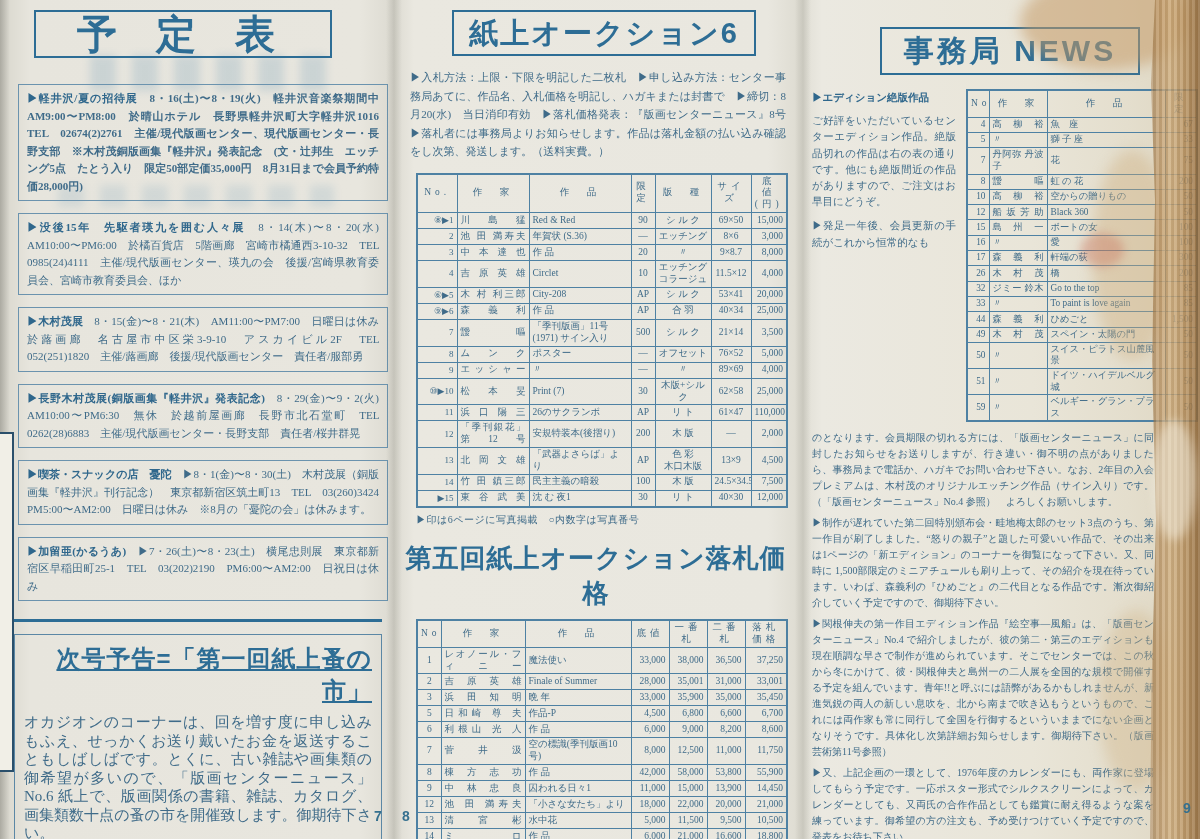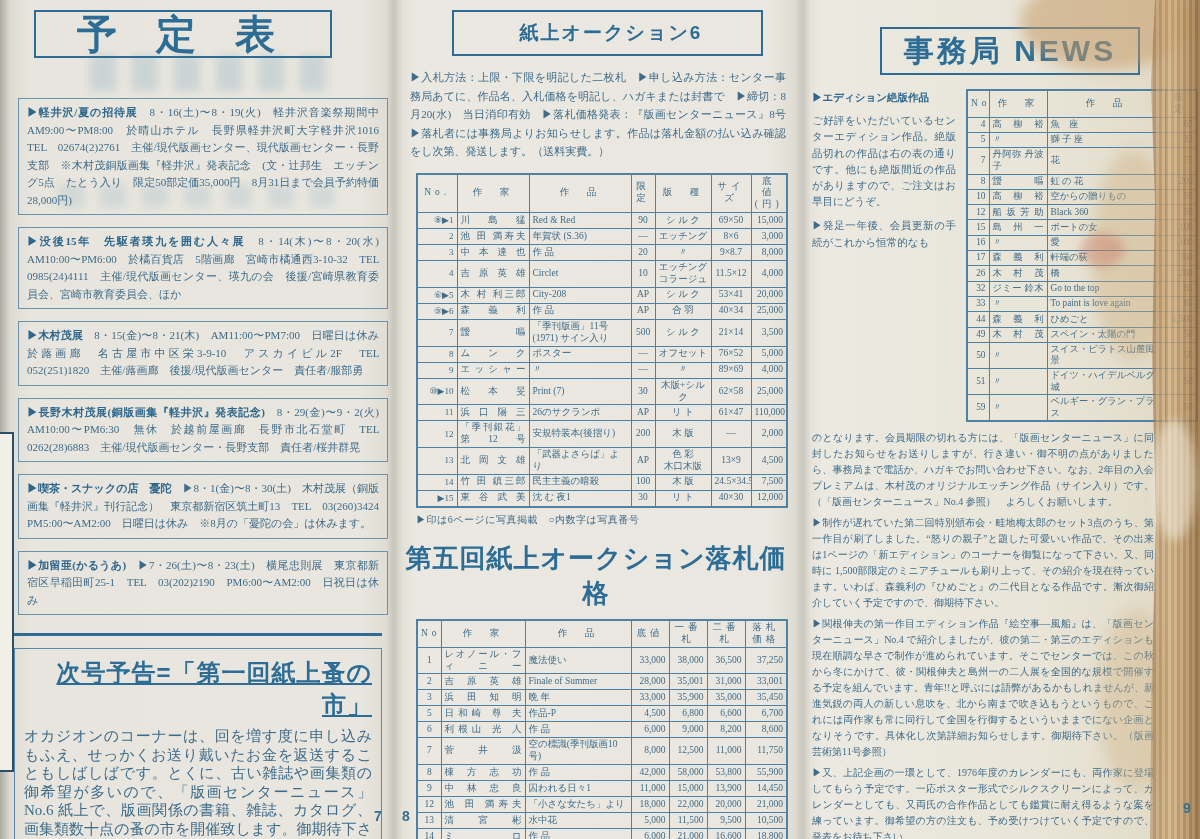--- a/index.html
+++ b/index.html
@@ -7,27 +7,27 @@
     font-family:"Liberation Serif",serif;color:#3f6b89;
     background:linear-gradient(90deg,#d8d6cc 0,#e7e5dd 2.5%,#e8e6de 30%,#dcdad1 32.8%,#eae8e0 34.5%,#e9e7df 64%,#dedcd2 66.5%,#ebe9e1 68.5%,#e9e5d8 86%,#e4decd 94%,#ddd5c0 100%);}
   .page{position:absolute;top:0;height:839px;overflow:hidden;}
   #page-left{left:0;width:392px;}
   #page-middle{left:392px;width:408px;}
   #page-right{left:800px;width:400px;}
 
   .title-box{border:2px solid #2d6d95;color:#2d6d95;font-family:"Liberation Sans",sans-serif;
     font-weight:bold;text-align:center;background:transparent;}
   #page-left .title-box{margin:10px 0 0 34px;width:294px;height:44px;line-height:44px;font-size:40px;letter-spacing:14px;}
-  #page-middle .title-box{margin:10px 0 0 60px;width:300px;height:42px;line-height:42px;font-size:19px;letter-spacing:2px;padding-left:7px;}
+  #page-middle .title-box{margin:10px 0 0 60px;width:300px;height:42px;line-height:42px;font-size:29px;letter-spacing:2px;}
   #page-right .title-box{margin:27px 0 0 80px;width:256px;height:44px;line-height:44px;font-size:30px;letter-spacing:3px;}
 
   .event{border:1px solid #6b93ae;margin:12px 4px 0 18px;width:352px;padding:5px 8px;
     font-size:11px;line-height:17.5px;text-align:justify;overflow:hidden;}
   .event b{color:#2f678c;}
-  #ev1{margin-top:40px;}
+  #ev1{margin-top:26px;font-weight:bold;}
 
   .rule{height:3px;background:#2d6d95;margin:18px 10px 0 8px;}
   .notice{border:1.5px solid #5b87a5;margin:12px 6px 0 14px;width:348px;padding:6px 9px;overflow:hidden;}
   .notice h2{margin:2px 0 6px 0;text-align:right;font-size:24px;color:#2d6d95;
     font-family:"Liberation Sans",sans-serif;letter-spacing:1px;text-decoration:underline;}
   .notice p{margin:0;font-size:15px;line-height:18.5px;text-align:justify;}
 
   .intro{margin:12px 14px 0 18px;font-size:11px;line-height:18.5px;text-align:justify;}
   table{border-collapse:collapse;table-layout:fixed;background:transparent;}
   th,td{border:1px solid #4e81a3;padding:1px 3px;font-size:9.5px;line-height:1.25;

